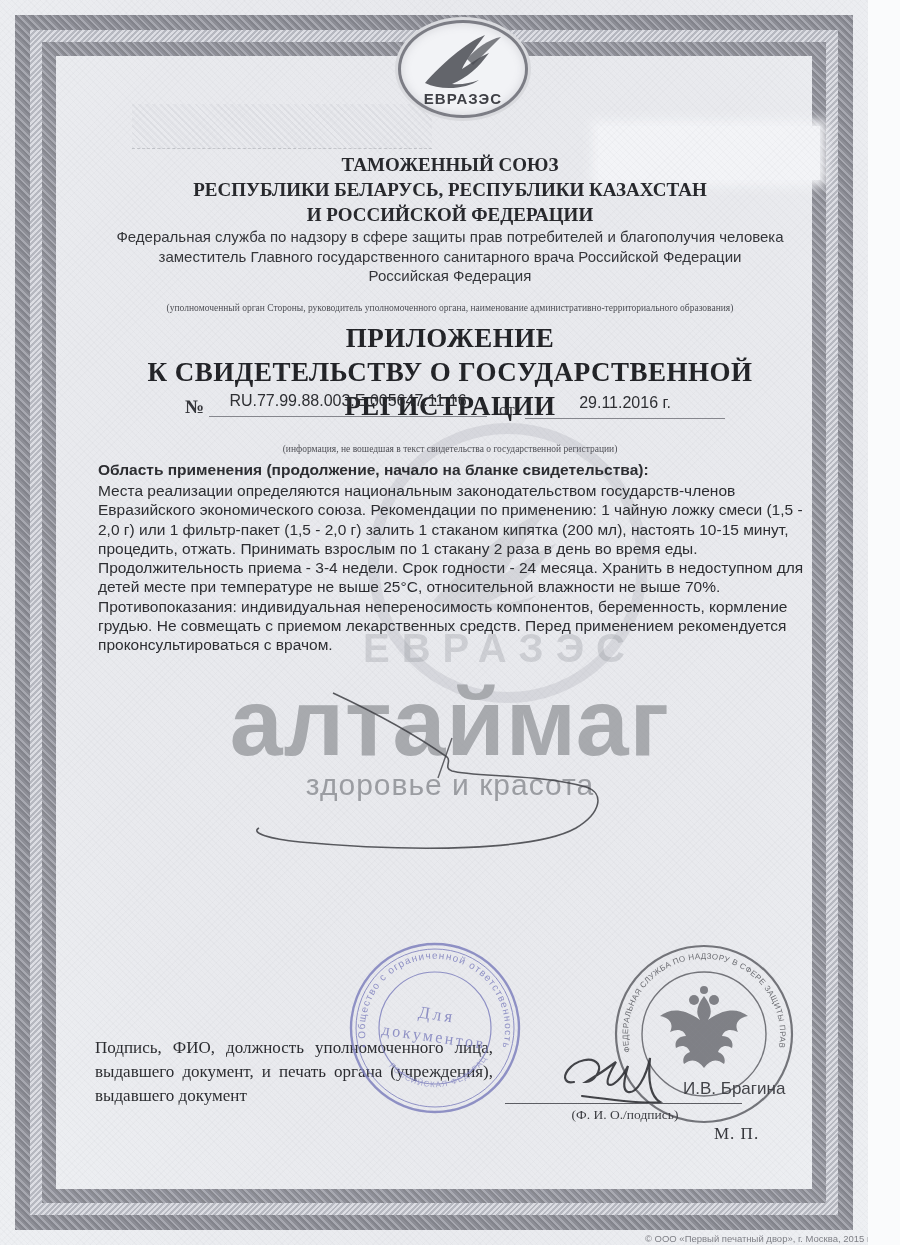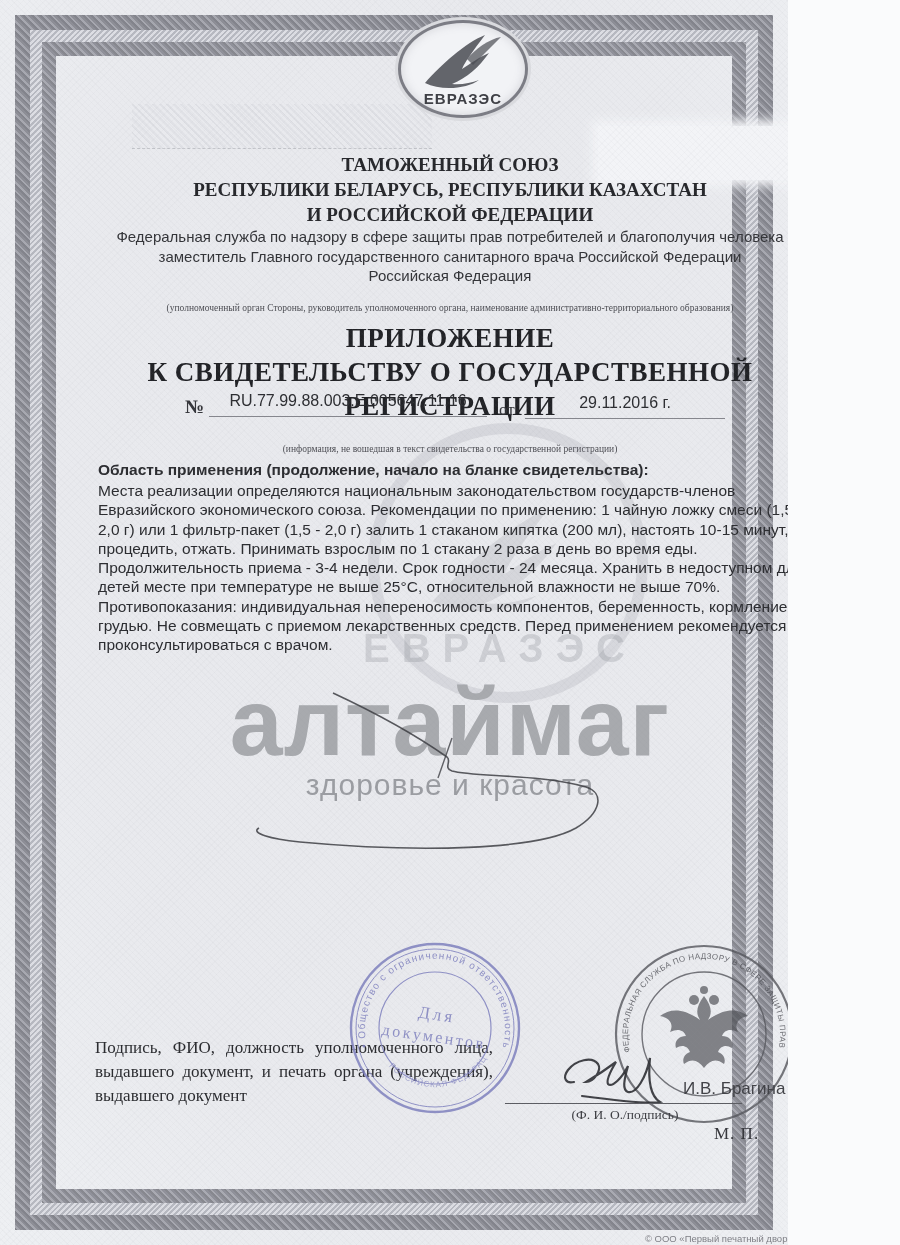--- a/index.html
+++ b/index.html
@@ -1,16 +1,16 @@
 <!DOCTYPE html>
 <html><head>
 <meta charset="utf-8">
 <style>
   html,body{margin:0;padding:0;background:#fafbfc;}
-  .page{position:relative;width:788px;height:1245px;overflow:hidden;
+  .page{position:relative;width:868px;height:1245px;overflow:hidden;
         font-family:"Liberation Serif",serif;color:#2e2f33;
         background:
           radial-gradient(ellipse at 50% 40%, #e8e9ed 0%, #e9eaee 60%, #eef0f3 100%);}
   .page::after{content:"";position:absolute;inset:0;pointer-events:none;
         background:
           repeating-linear-gradient(45deg, rgba(140,142,150,0.045) 0 1px, transparent 1px 4px),
           repeating-linear-gradient(-45deg, rgba(140,142,150,0.035) 0 1px, transparent 1px 5px);}
   
   .frame-outer,.frame-mid,.frame-inner{position:absolute;pointer-events:none;border-style:solid;}
   .frame-outer{inset:15px;border-width:15px;

